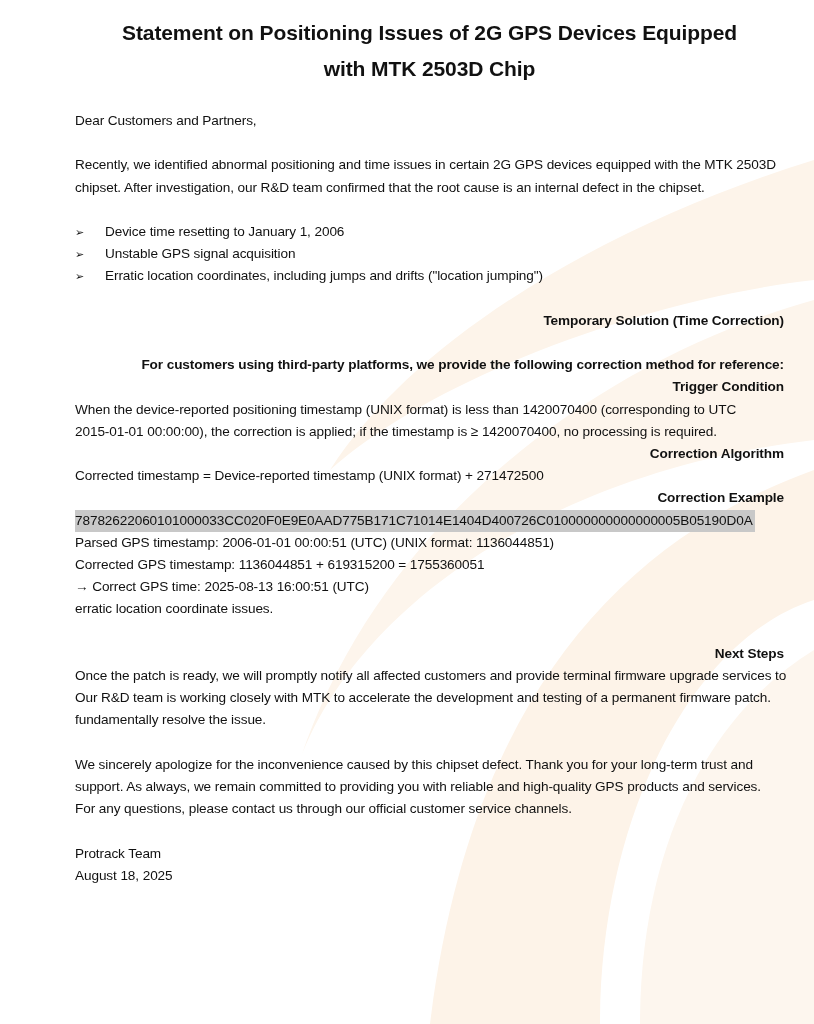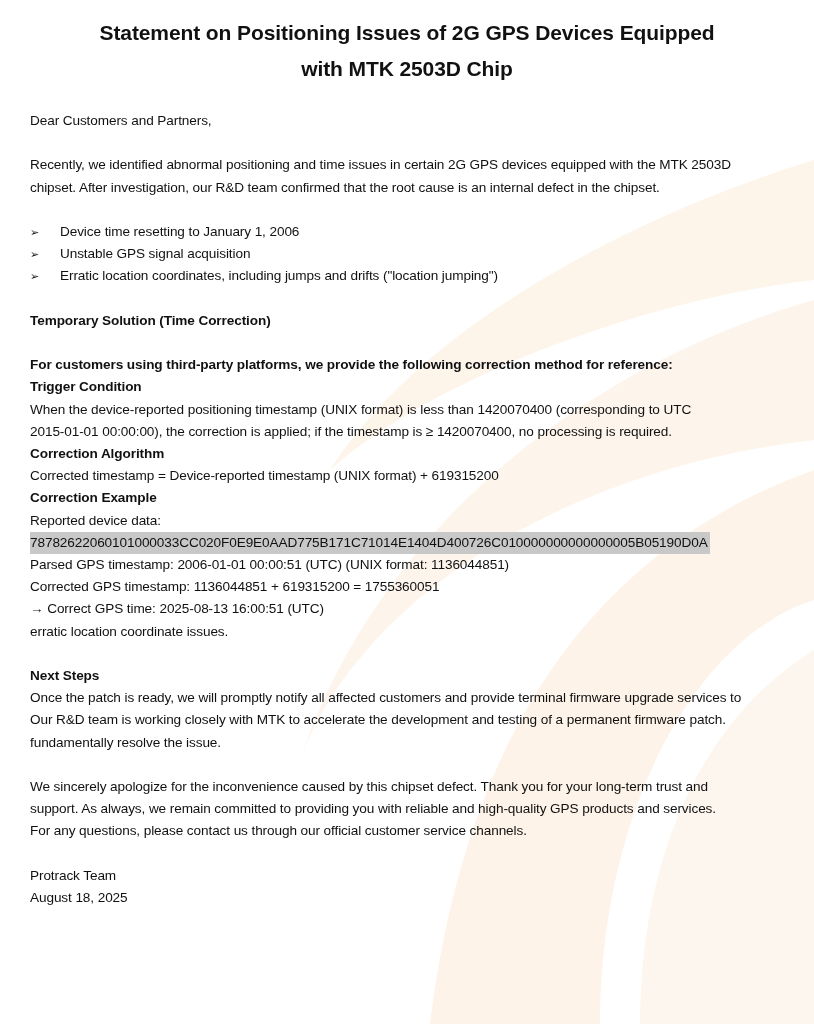--- a/index.html
+++ b/index.html
@@ -6,27 +6,27 @@
   body {
     width: 814px; height: 1024px; overflow: hidden;
     background: #ffffff;
     position: relative;
     font-family: "Liberation Sans", sans-serif;
     color: #111;
   }
   .bg-swoosh {
     position: absolute; inset: 0; pointer-events: none; z-index: 0;
   }
-  .page { position: relative; z-index: 1; padding: 0 30px; }
+  .page { position: relative; z-index: 1; padding: 0 30px; margin-left: 45px; }
   .title {
     text-align: center; font-weight: bold; font-size: 21px;
     line-height: 36px; margin-top: 15px; letter-spacing: -0.1px;
   }
   .line { font-size: 13.6px; line-height: 22.2px; white-space: nowrap; letter-spacing: -0.1px; }
-  .bold { font-weight: bold; }
+  .bold { font-weight: bold; text-align: right; }
   .gap { height: 22.2px; }
   .bullet { display: flex; }
   .bullet .mark { width: 30px; font-size: 11px; }
   .hex { background: #c8c8c8; display: inline-block; padding: 0 2px 0 0; }
 </style>
 </head>
 <body>
 
 <svg class="bg-swoosh" width="814" height="1024" viewBox="0 0 814 1024">
   <path d="M814 160 C 620 220, 420 330, 330 470 C 430 380, 640 300, 814 280 Z" fill="#fdf4ea"></path>
@@ -64,23 +64,22 @@
   <div class="gap"></div>
 
   <div class="line bold">Temporary Solution (Time Correction)</div>
   <div class="gap"></div>
 
   <div class="line bold">For customers using third-party platforms, we provide the following correction method for reference:</div>
   <div class="line bold">Trigger Condition</div>
   <div class="line">When the device-reported positioning timestamp (UNIX format) is less than 1420070400 (corresponding to UTC</div>
   <div class="line">2015-01-01 00:00:00), the correction is applied; if the timestamp is ≥ 1420070400, no processing is required.</div>
   <div class="line bold">Correction Algorithm</div>
-  <div class="line">Corrected timestamp = Device-reported timestamp (UNIX format) + 619315200</div>
+  <div class="line">Corrected timestamp = Device-reported timestamp (UNIX format) + 271472500</div>
   <div class="line bold">Correction Example</div>
-  <div class="line">Reported device data:</div>
   <div class="line"><span class="hex">78782622060101000033CC020F0E9E0AAD775B171C71014E1404D400726C010000000000000005B05190D0A</span></div>
   <div class="line">Parsed GPS timestamp: 2006-01-01 00:00:51 (UTC) (UNIX format: 1136044851)</div>
   <div class="line">Corrected GPS timestamp: 1136044851 + 619315200 = 1755360051</div>
   <div class="line">→ Correct GPS time: 2025-08-13 16:00:51 (UTC)</div>
   <div class="line">erratic location coordinate issues.</div>
   <div class="gap"></div>
 
   <div class="line bold">Next Steps</div>
   <div class="line">Once the patch is ready, we will promptly notify all affected customers and provide terminal firmware upgrade services to</div>
   <div class="line">Our R&amp;D team is working closely with MTK to accelerate the development and testing of a permanent firmware patch.</div>

